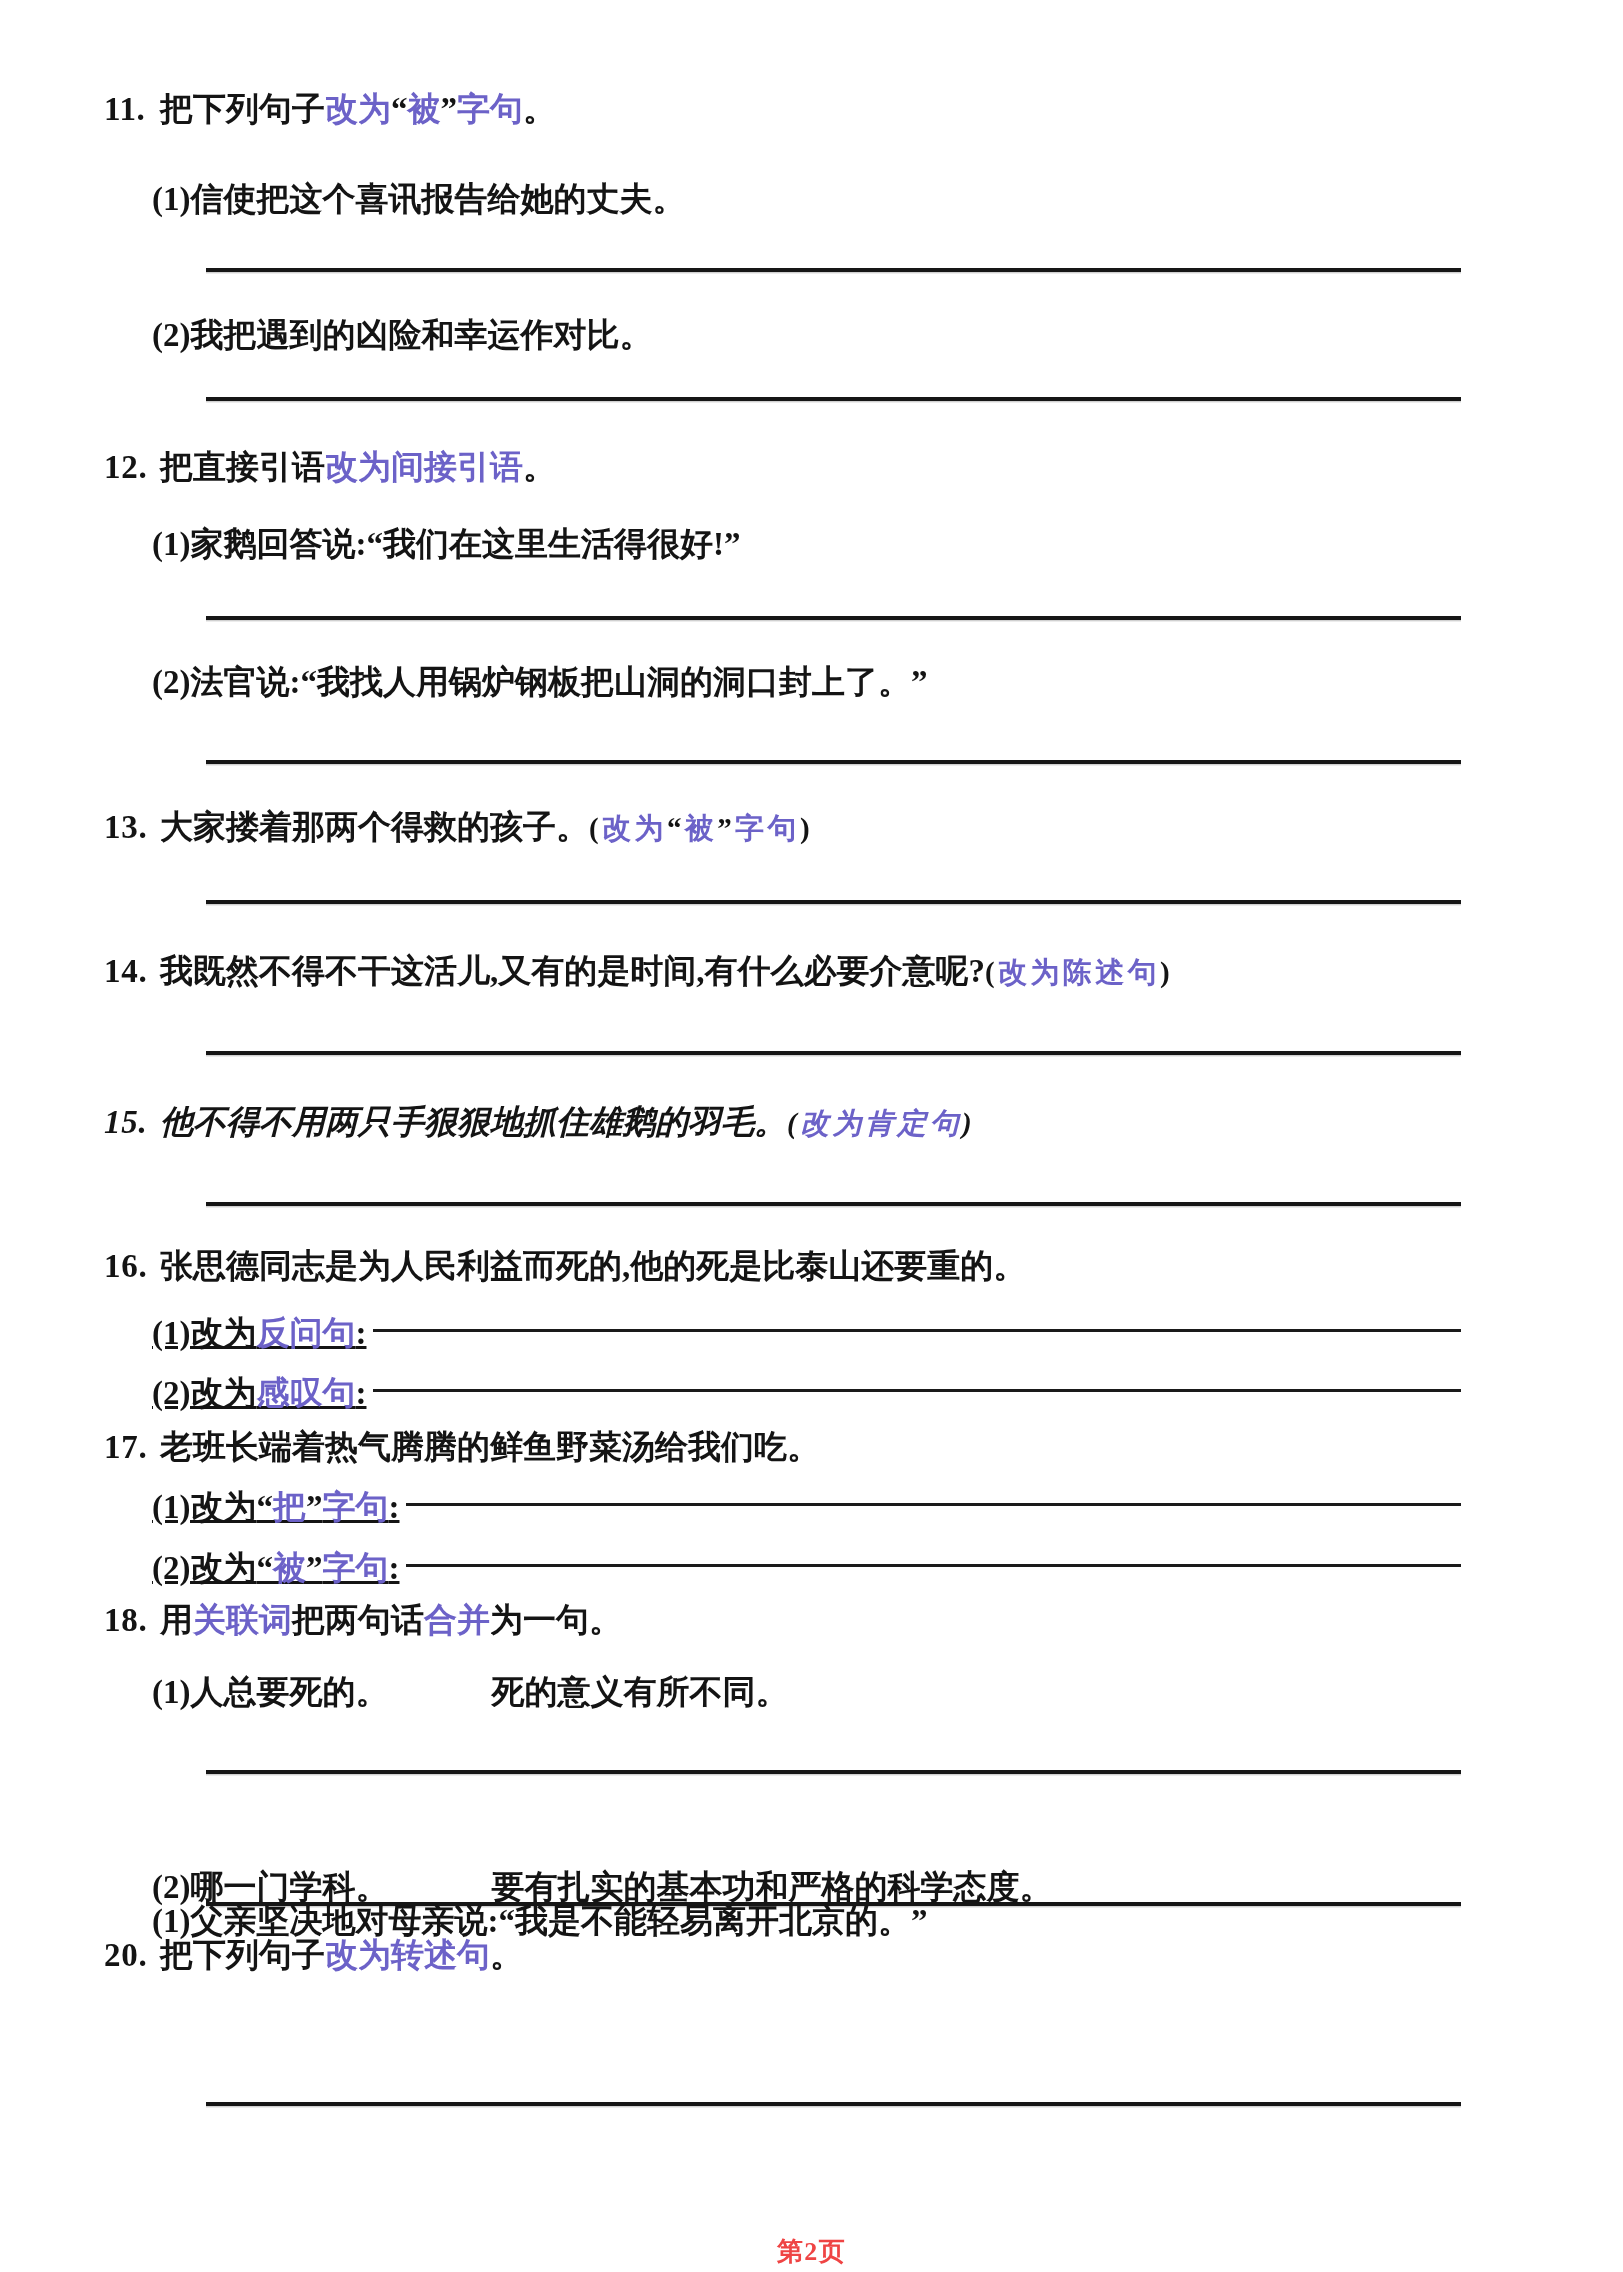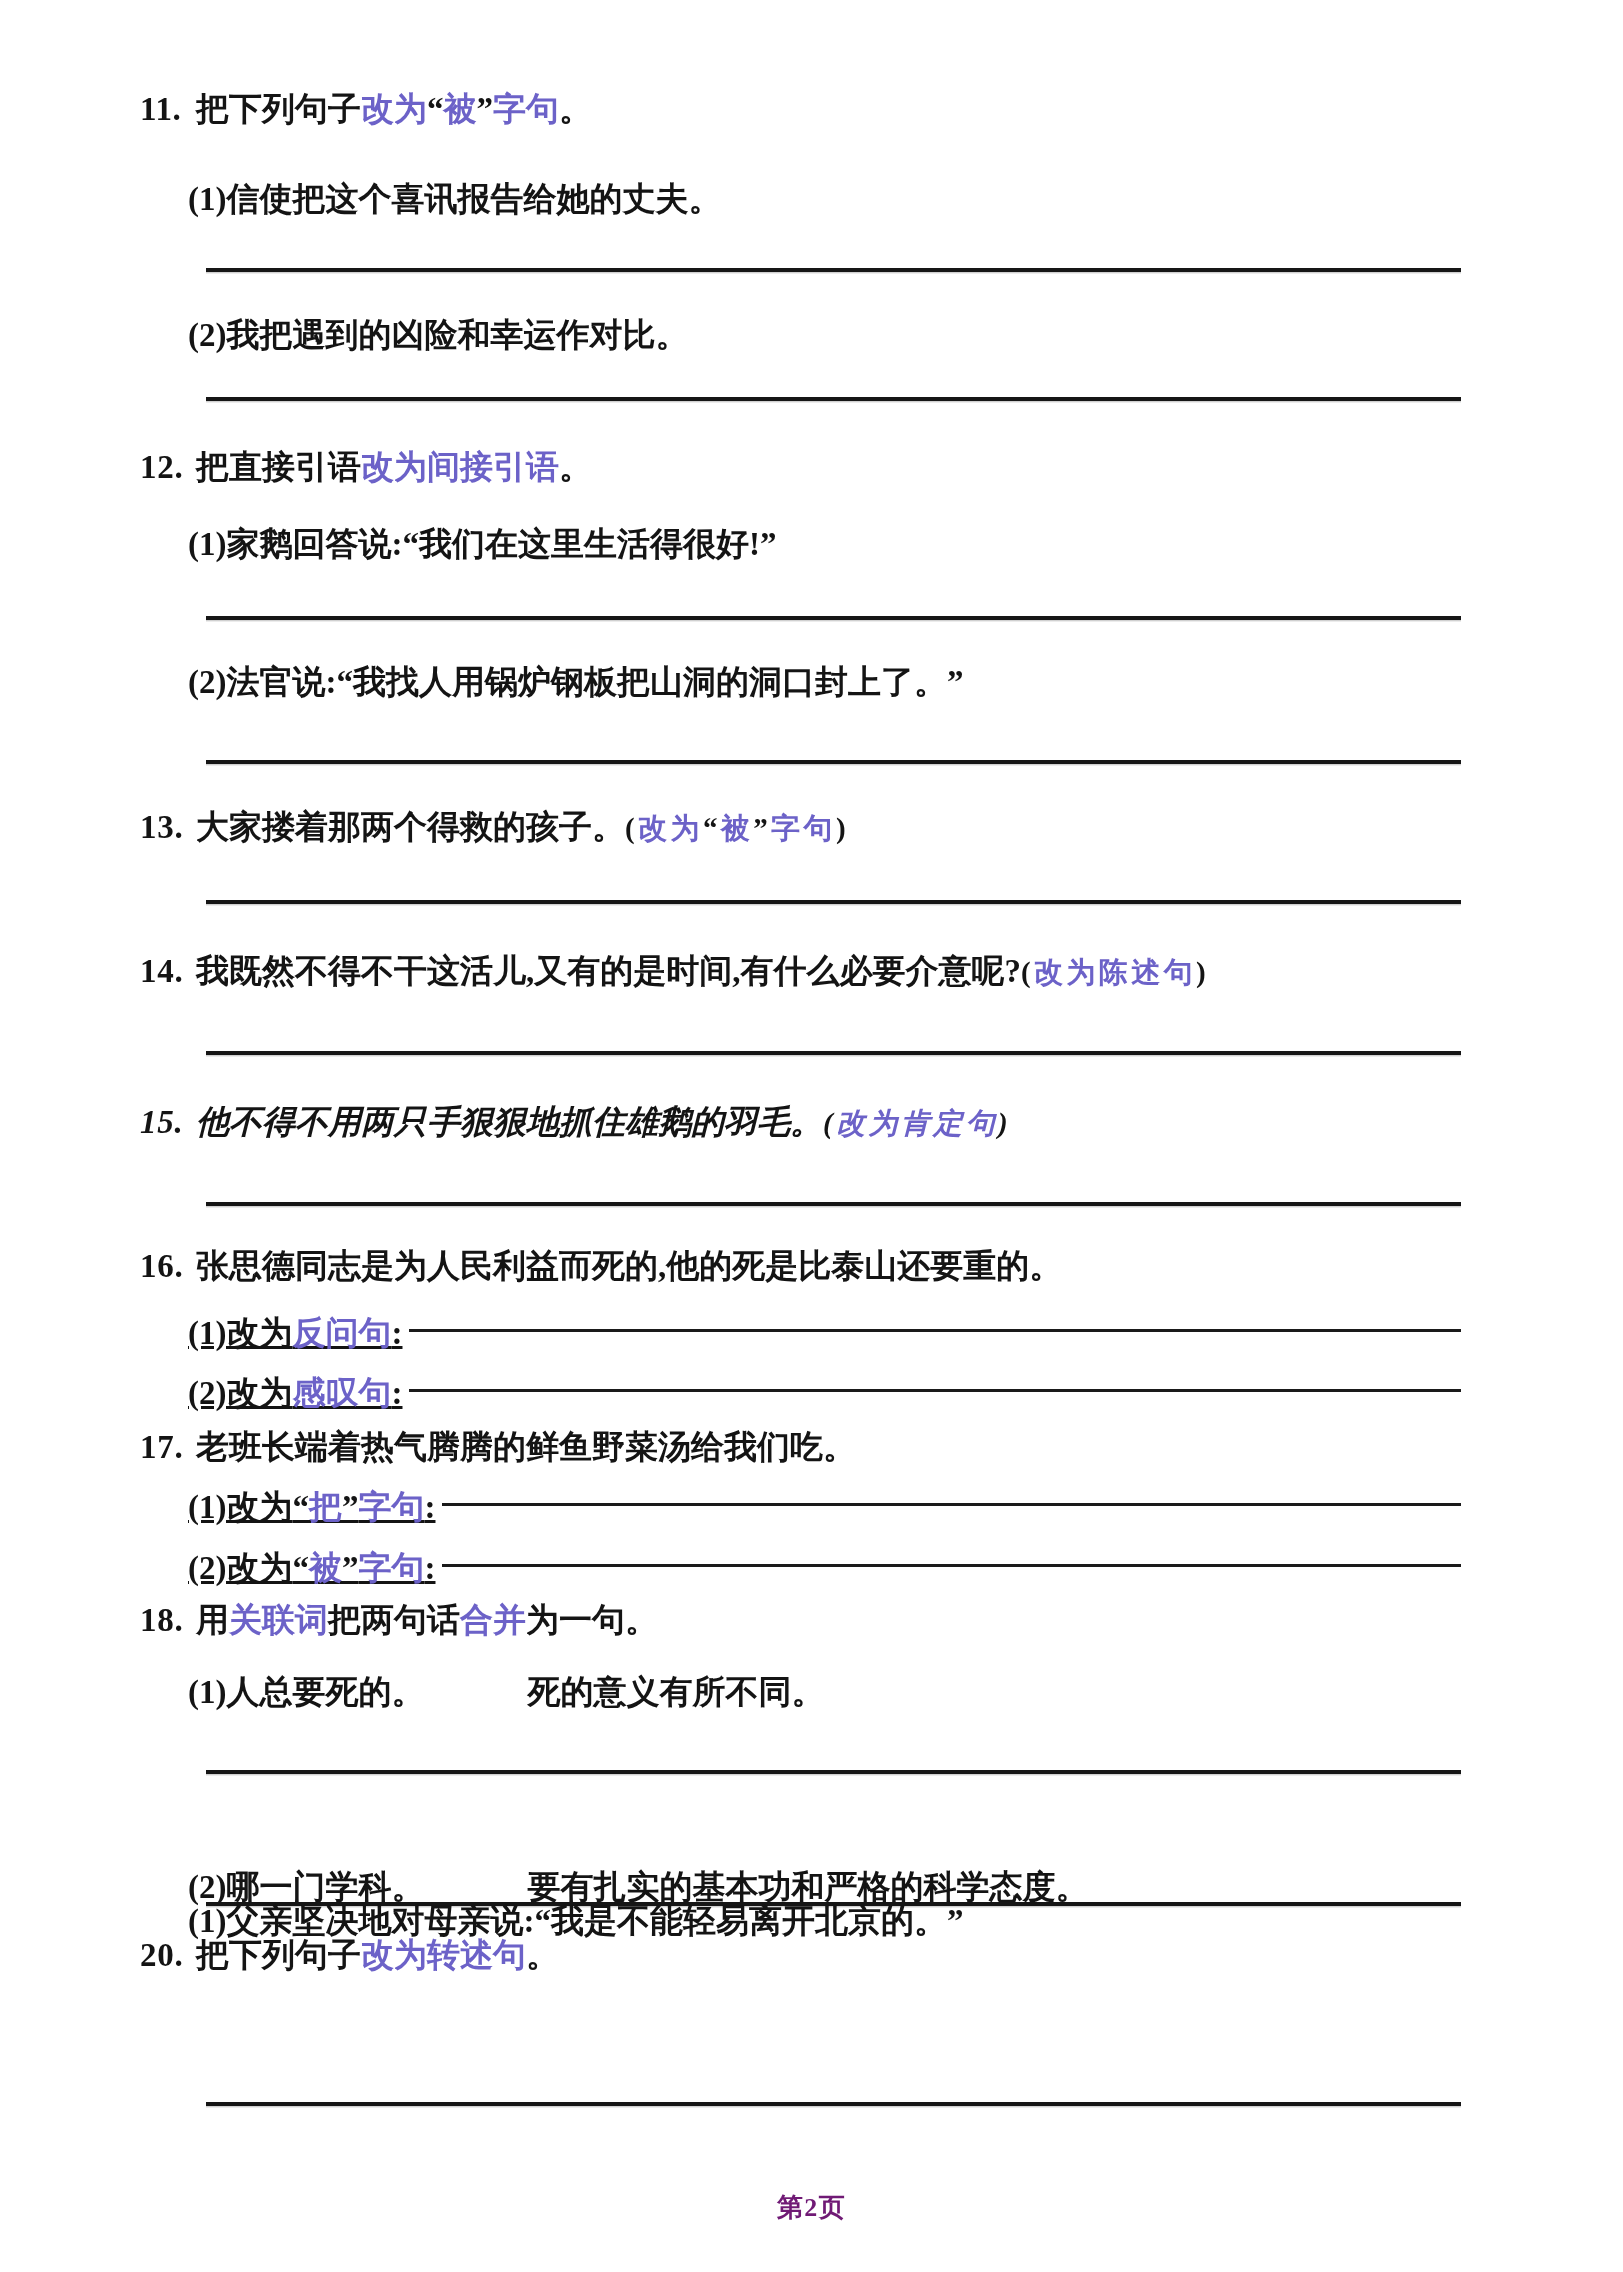--- a/index.html
+++ b/index.html
@@ -1,30 +1,30 @@
 <!DOCTYPE html>
 <html style="font-size:11px"><head>
 <meta charset="utf-8">
 <style>
   html,body{margin:0;padding:0;background:#ffffff;}
   .page{position:relative;width:1623px;height:2273px;background:#ffffff;overflow:hidden;
         font-family:"Liberation Serif","DejaVu Serif",serif;font-weight:600;color:#141414;}
-  .row{position:absolute;left:104px;right:162px;font-size:33px;line-height:43px;white-space:nowrap;margin-left:36px;}
+  .row{position:absolute;left:104px;right:162px;font-size:33px;line-height:43px;white-space:nowrap;}
   .row.item{left:152px;}
   .qnum{display:inline-block;min-width:56px;letter-spacing:0.7px;}
   .fill-row{display:flex;align-items:center;text-decoration:underline;}
   .fill-line{flex:1 1 auto;border-bottom:3.4px solid #1a1a1a;margin:0 0 6.2px 6.9px;min-width:41px;}
   .answer-line{position:absolute;left:206px;right:162px;height:4.1px;background:#161616;
                box-shadow:0 1.4px 0 rgba(120,120,120,.35);}
   .seg{color:#141414;}
   .seg.accent{color:#6c62c8;}
   .seg.req{font-size:29px;letter-spacing:3.4px;}
   .gap{display:inline-block;width:103px;}
-  .footer{position:absolute;left:0;width:100%;text-align:center;font-size:26px;color:#701a75;
-          font-weight:600;letter-spacing:1.4px;}
+  .footer{position:absolute;left:0;width:100%;text-align:center;font-size:26px;color:#ef4444;
+          font-weight:600;letter-spacing:1.4px;margin-top:44px;}
 </style>
 </head>
 <body>
 
 <div class="page">
   <div id="content">
       <div class="row question" style="top: 88px;"><span class="qnum">11.</span><span><span class="seg">把下列句子</span><span class="seg accent">改为</span><span class="seg">“</span><span class="seg accent">被</span><span class="seg">”</span><span class="seg accent">字句</span><span class="seg">。</span></span></div>
       <div class="row item" style="top: 178px;"><span class="seg">(1)信使把这个喜讯报告给她的丈夫。</span></div>
       <div class="answer-line" style="top: 268px;"></div>
       <div class="row item" style="top: 314px;"><span class="seg">(2)我把遇到的凶险和幸运作对比。</span></div>

